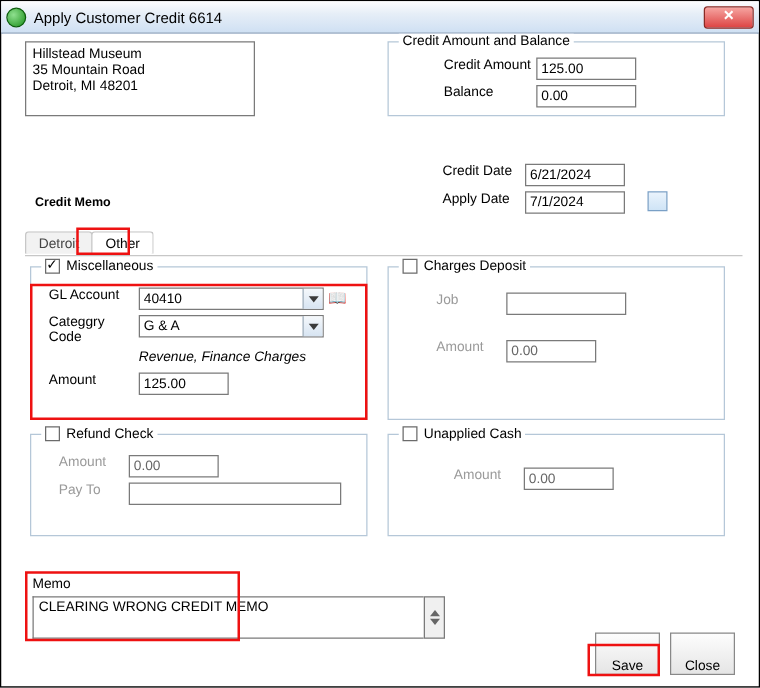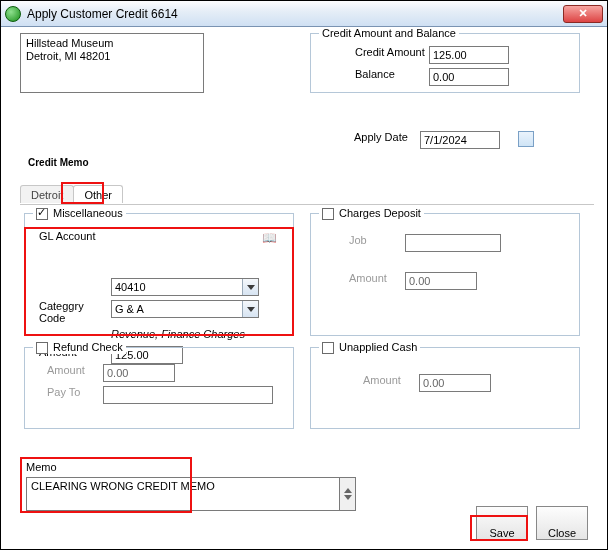--- a/index.html
+++ b/index.html
@@ -58,36 +58,41 @@
   <div class="titlebar">
     <span class="icon"></span>
     <span class="title">Apply Customer Credit 6614</span>
     <div class="closebtn">✕</div>
   </div>
 
   <div class="client">
 
     <div class="addrbox">
       <div>Hillstead Museum</div>
+      <div>35 Mountain Road</div>
       <div>Detroit, MI  48201</div>
     </div>
 
     <div class="fs cab">
       <div class="lg">Credit Amount and Balance</div>
       <div class="row">
         <div class="lbl" style="width:110px; text-align:left; padding-left:36px;">Credit Amount</div>
         <div class="input" style="width:80px;">125.00</div>
       </div>
       <div class="row">
         <div class="lbl" style="width:110px; text-align:left; padding-left:36px;">Balance</div>
         <div class="input" style="width:80px;">0.00</div>
       </div>
     </div>
 
     <div style="position:absolute; left:308px; top:100px; width:280px;">
+      <div class="row">
+        <div class="lbl" style="width:110px; padding-left:44px;">Credit Date</div>
+        <div class="input" style="width:80px;">6/21/2024</div>
+      </div>
       <div class="row">
         <div class="lbl" style="width:110px; padding-left:44px;">Apply Date</div>
         <div class="input" style="width:80px;">7/1/2024</div>
         <span class="mini-icon" style="margin-left:18px;"></span>
       </div>
     </div>
 
     <div class="heading">Credit Memo</div>
 
     <div class="tabs">
@@ -95,21 +100,21 @@
       <div class="tab">Other</div>
     </div>
     <div class="underline"></div>
 
     <div class="fs misc">
       <div class="lg">
         <span class="chk checked"></span><span>Miscellaneous</span>
       </div>
       <div class="row" style="margin-top:8px;">
         <div class="lbl" style="width:78px; padding-left:6px;">GL Account</div>
-        <div class="combo" style="width:148px;margin-top:48px;">
+        <div class="combo" style="width:148px;">
           <span>40410</span>
           <div class="arrow">
               <div class="tri"></div>
             </div>
         </div>
         <span class="bookicon">📖</span>
       </div>
       <div class="row">
         <div class="lbl" style="width:78px; padding-left:6px;">Categgry Code</div>
         <div class="combo" style="width:148px;">

